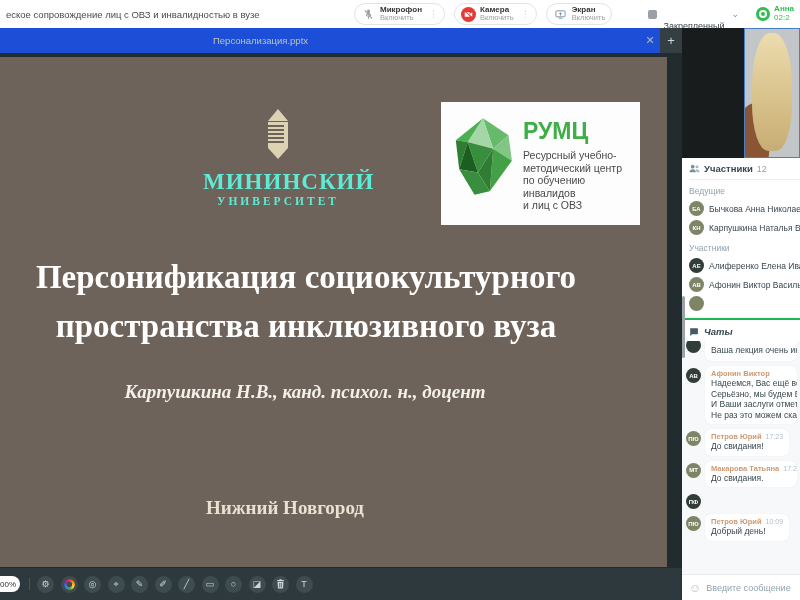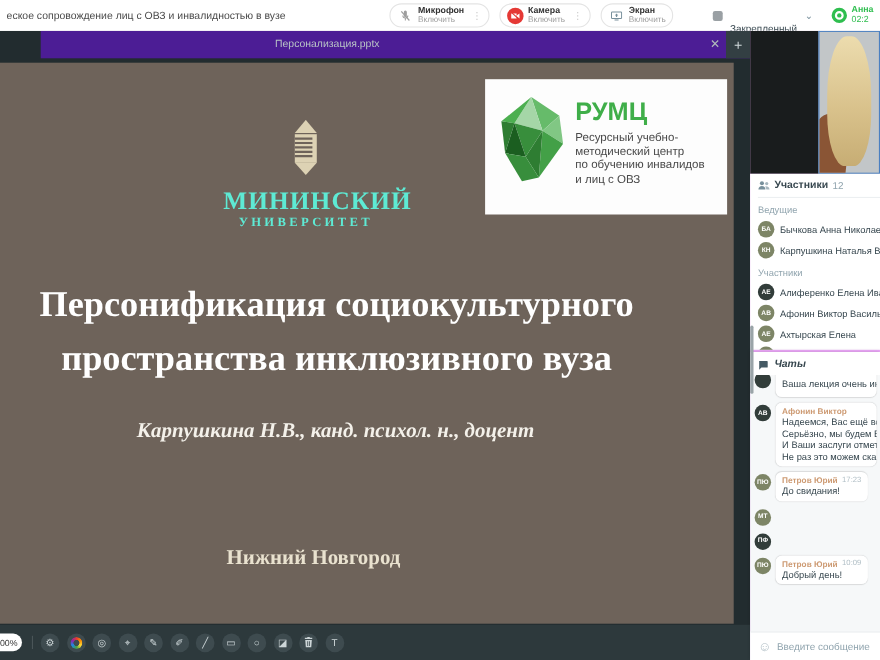--- a/index.html
+++ b/index.html
@@ -26,34 +26,34 @@
   .rec-wrap { display:flex; align-items:center; gap:4px; margin-left:10px; }
   .rec-ring { width:14px; height:14px; border:3px solid #2fbe4f; border-radius:50%; position:relative; }
   .rec-ring::after { content:""; position:absolute; left:2px; top:2px; width:4px; height:4px;
                      background:#2fbe4f; border-radius:50%; }
   .rec-txt { display:flex; flex-direction:column; line-height:1.1; }
   .rec-label { font-size:8px; color:#2fbe4f; font-weight:bold; }
   .rec-time { font-size:8px; color:#2fbe4f; }
 
   
   .main { position:absolute; left:0; top:28px; width:682px; height:572px; background:#222c2f; }
-  .tabbar { height:25px; background:#4c1d95; display:flex; align-items:center;margin-left:37px; }
+  .tabbar { height:25px; background:#1d4ed8; display:flex; align-items:center; }
   .tab-title { font-size:9.5px; color:#b9c4c6; margin-left:213px; }
   .tab-close { margin-left:auto; color:#aeb8ba; font-size:11px; width:20px; text-align:center; cursor:pointer; }
   .tab-add { width:22px; height:25px; background:#333f43; color:#cfd8da; font-size:13px;
              display:flex; align-items:center; justify-content:center; cursor:pointer; }
   .canvas { position:relative; height:515px; overflow:hidden; }
   .slide { position:absolute; left:0; top:4px; width:667px; height:510px; background:#6e635a;
            font-family:"Liberation Serif", serif; overflow:hidden; }
 
   .uni-logo { position:absolute; left:203px; top:52px; width:150px; text-align:center; color:#5eead4; }
   .uni-name { font-size:23px; font-weight:bold; letter-spacing:1px; margin-top:4px; }
   .uni-sub { font-size:11.5px; font-weight:bold; letter-spacing:3px; }
 
-  .rumc-card { position:absolute; left:441px; top:15px; width:220px; height:123px; background:#fdfdfd;
+  .rumc-card { position:absolute; left:441px; top:45px; width:199px; height:123px; background:#fdfdfd;
                font-family:"Liberation Sans", sans-serif; }
   .rumc-gem { position:absolute; left:8px; top:14px; }
   .rumc-abbr { position:absolute; left:82px; top:16px; font-size:23px; font-weight:bold; color:#3fae49; }
   .rumc-desc { position:absolute; left:82px; top:47px; font-size:10.5px; color:#4a4a4a; line-height:12.5px; }
 
   .slide-title { position:absolute; left:-34px; top:196px; width:680px; text-align:center;
                  color:#fff; font-size:33px; font-weight:bold; line-height:49px; }
   .slide-author { position:absolute; left:-20px; top:324px; width:650px; text-align:center;
                   color:#f4f1ea; font-size:19px; font-style:italic; font-weight:bold; }
   .slide-city { position:absolute; left:-40px; top:440px; width:650px; text-align:center;
@@ -69,21 +69,21 @@
   .tool { width:17px; height:17px; border-radius:50%; background:#3e4b4f; color:#cdd6d8;
           font-size:9px; display:flex; align-items:center; justify-content:center;
           margin-right:6.5px; cursor:pointer; flex:none; }
   .tool.wheel { background:#3e4b4f; }
   .ring { width:11px; height:11px; border-radius:50%;
           background:conic-gradient(#e53935,#fb8c00,#fdd835,#43a047,#1e88e5,#8e24aa,#e53935);
           -webkit-mask:radial-gradient(circle, transparent 2.5px, #000 3px);
                   mask:radial-gradient(circle, transparent 2.5px, #000 3px); }
 
   
-  .sidebar { position:absolute; left:682px; top:28px; width:118px; height:572px; background:#f0abfc; }
+  .sidebar { position:absolute; left:682px; top:28px; width:118px; height:572px; background:#22c55e; }
   .video-area { position:relative; width:118px; height:130px; background:#191c1d; }
   .video-tile { position:absolute; right:0; top:0; width:56px; height:130px; background:#c2c6c8;
                 border:1px solid #4a7fc1; overflow:hidden; cursor:pointer; }
   .chair { position:absolute; left:-10px; bottom:-8px; width:36px; height:62px; background:#8a5535;
            border-radius:50% 45% 0 0; transform:rotate(6deg); }
   .hair { position:absolute; left:50%; top:4px; transform:translateX(-50%); width:40px; height:118px;
           background:linear-gradient(#ecdcae,#d9c28c 55%,#c7ad74); border-radius:45% 45% 40% 40%; }
   .face { position:absolute; left:50%; top:16px; transform:translateX(-50%); width:15px; height:19px;
           background:#e8c9a6; border-radius:50%; }
 
@@ -309,24 +309,20 @@
     <div class="sec-label">Участники</div>
     <div class="prow">
       <span class="av dark">АЕ</span>
       <span class="pname">Алиференко Елена Ивано</span>
     </div>
     <div class="prow">
       <span class="av olive">АВ</span>
       <span class="pname">Афонин Виктор Васильев</span>
     </div>
     <div class="prow">
-      <span class="av olive">АЕ</span>
-      <span class="pname">Ахтырская Елена</span>
-    </div>
-    <div class="prow">
       <span class="av olive"></span>
     </div>
   </div>
 
   <div class="scroll-thumb"></div>
 
   <div class="chat">
     <div class="c-head">
       <svg width="10" height="10" viewBox="0 0 24 24">
         <path fill="#455a64" d="M3 3h18a1.5 1.5 0 011.5 1.5v12A1.5 1.5 0 0121 18H8l-5 5V4.5A1.5 1.5 0 013 3z" transform="scale(0.95)"></path>
@@ -361,20 +357,27 @@
           <span class="m-head">
             <span class="m-name">Петров Юрий</span>
             <span class="m-time">17:23</span>
           </span>
           <div class="m-line">До свидания!</div>
         </span>
       </div>
 
       <div class="msg">
         <span class="av olive">МТ</span>
+        <span class="bubble">
+          <span class="m-head">
+            <span class="m-name">Макарова Татьяна</span>
+            <span class="m-time">17:23</span>
+          </span>
+          <div class="m-line">До свидания.</div>
+        </span>
       </div>
 
       <div class="msg">
         <span class="av dark">ПФ</span>
       </div>
 
       <div class="msg">
         <span class="av olive">ПЮ</span>
         <span class="bubble">
           <span class="m-head">

